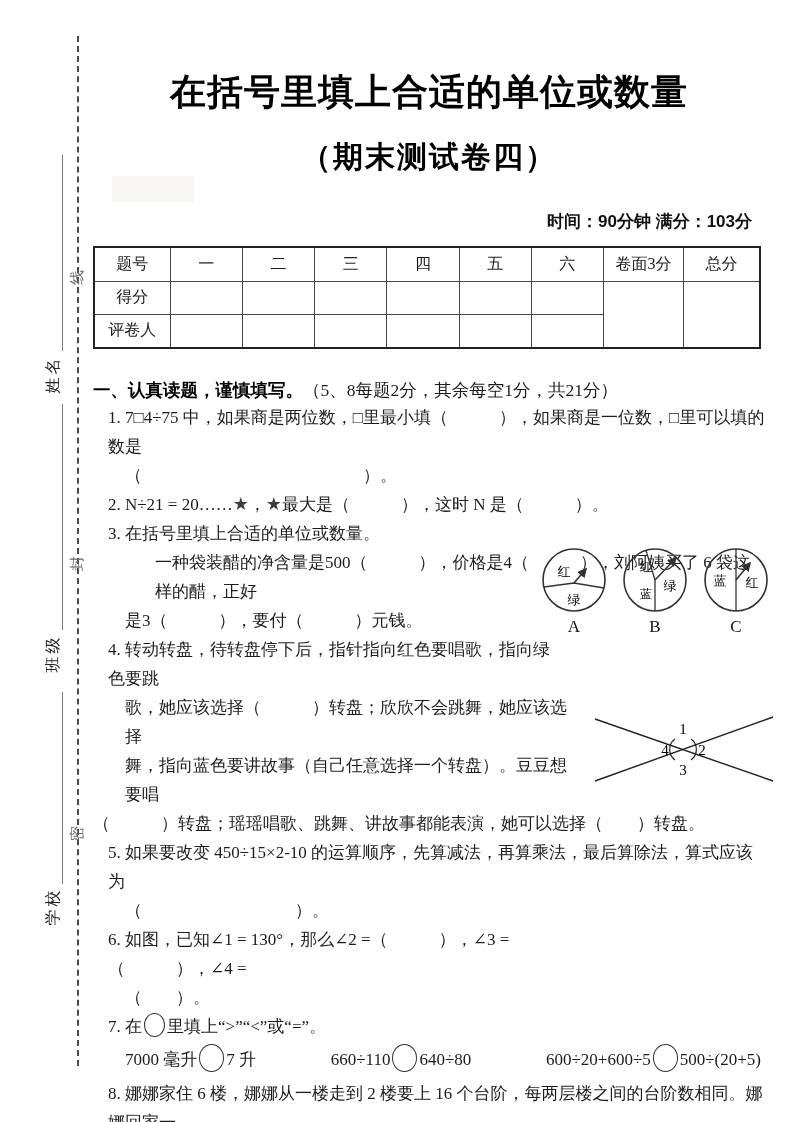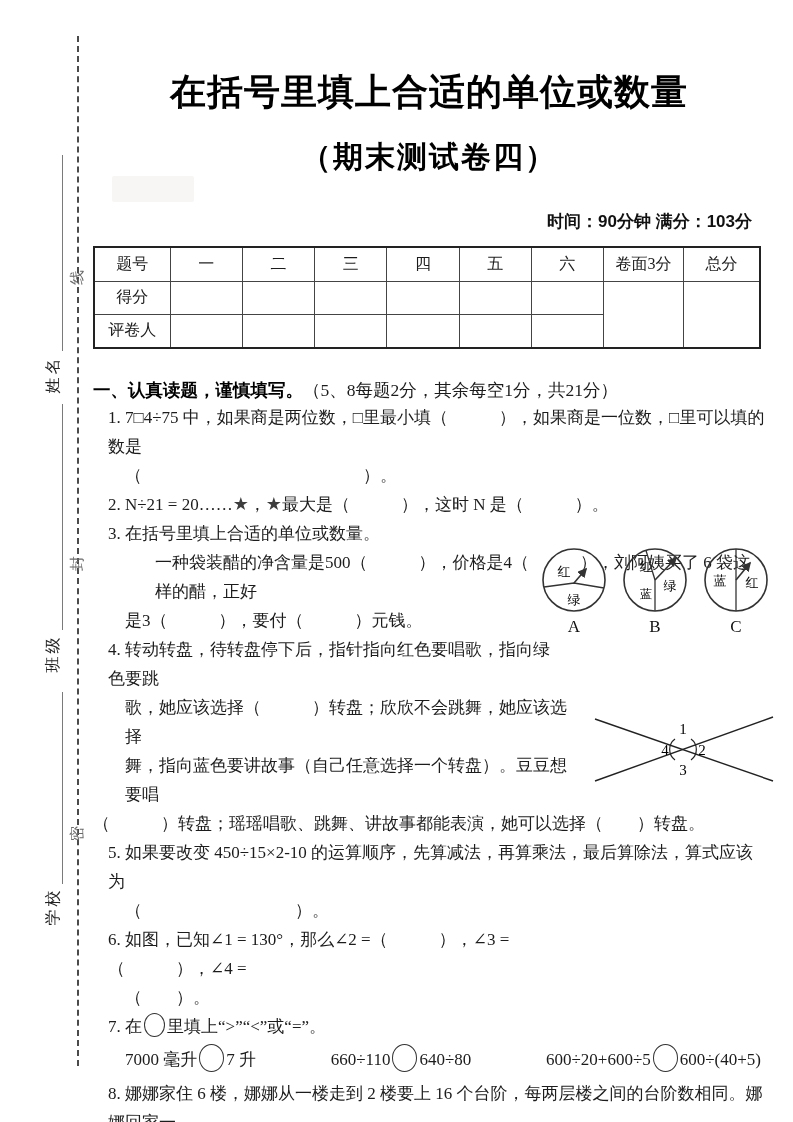--- a/index.html
+++ b/index.html
@@ -234,21 +234,21 @@
         <text x="94" y="72" font-size="15" text-anchor="middle">3</text>
         <text x="76" y="52" font-size="15" text-anchor="middle">4</text>
       </svg>
     </div>
 
     <div class="q">
       <div class="ql"><span>7. 在</span><span class="circle small"></span><span>里填上“&gt;”“&lt;”或“=”。</span></div>
       <div class="cmp-row">
         <span><span>7000 毫升</span><span class="circle"></span><span>7 升</span></span>
         <span><span>660÷110</span><span class="circle"></span><span>640÷80</span></span>
-        <span><span>600÷20+600÷5</span><span class="circle"></span><span>600÷(40+5)</span></span>
+        <span><span>600÷20+600÷5</span><span class="circle"></span><span>500÷(20+5)</span></span>
       </div>
     </div>
 
     <div class="q">
       <div class="ql">8. 娜娜家住 6 楼，娜娜从一楼走到 2 楼要上 16 个台阶，每两层楼之间的台阶数相同。娜娜回家一</div>
       <div class="qw">共要上（　　　）个台阶。</div>
     </div>
 
   </div>
 </div>

